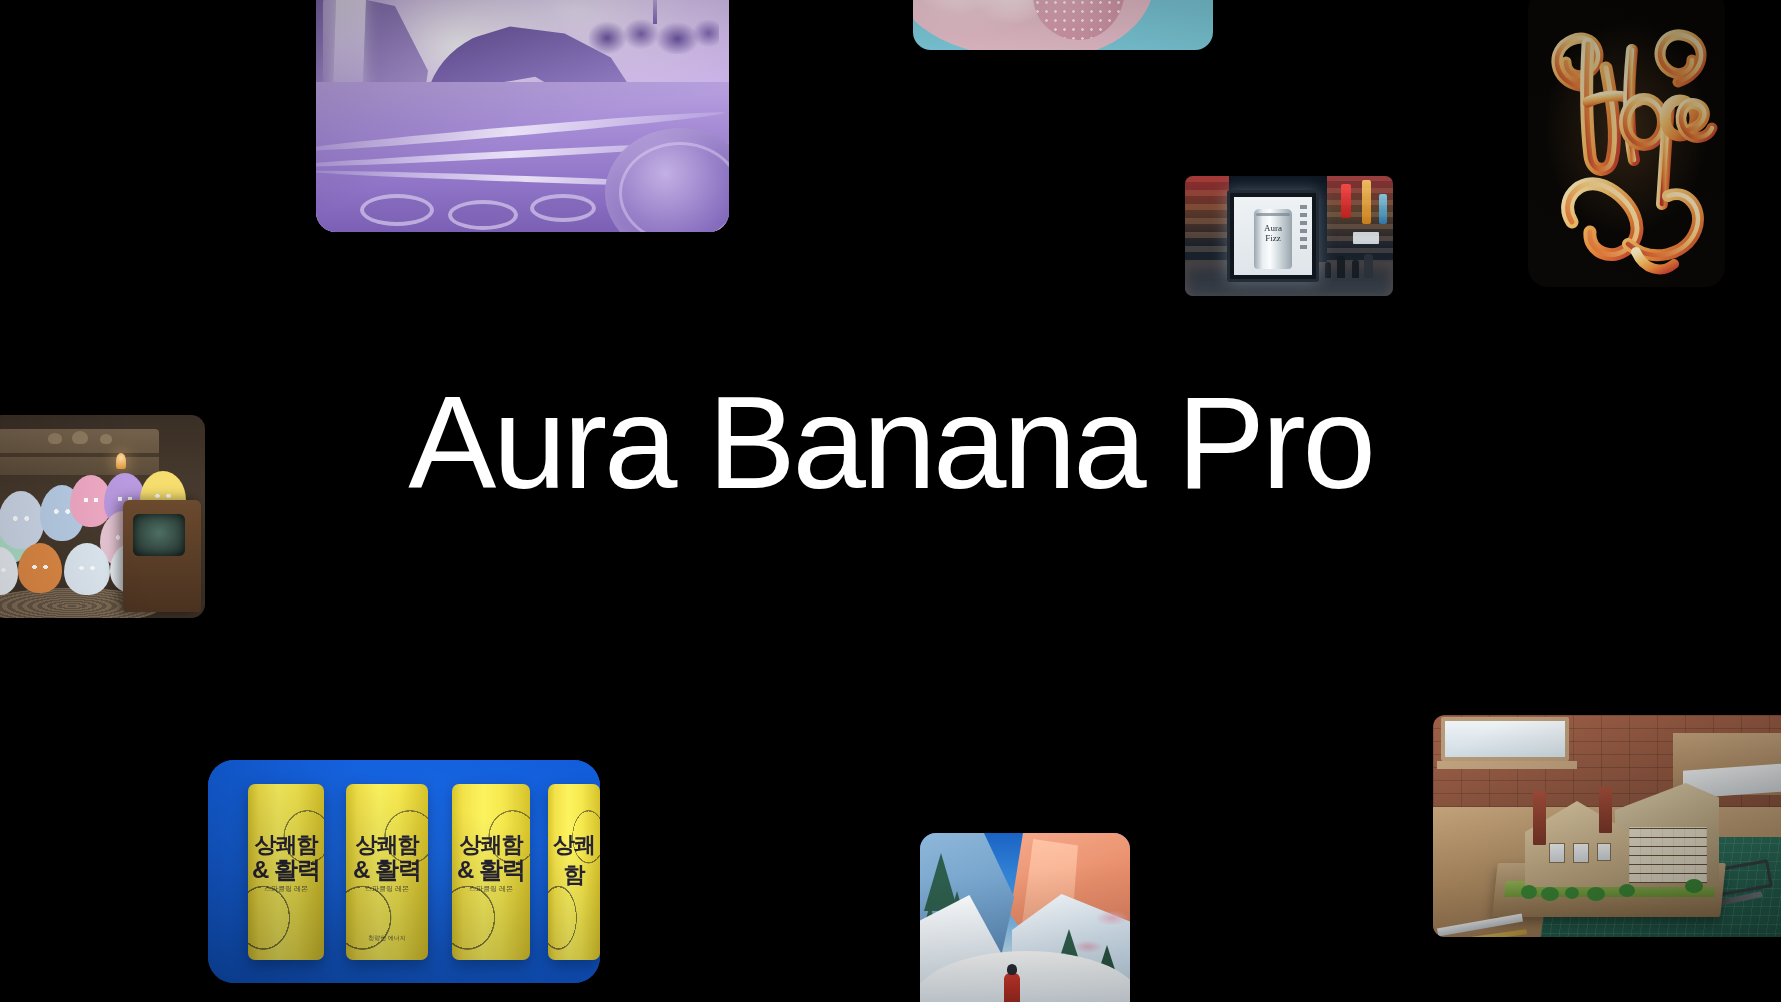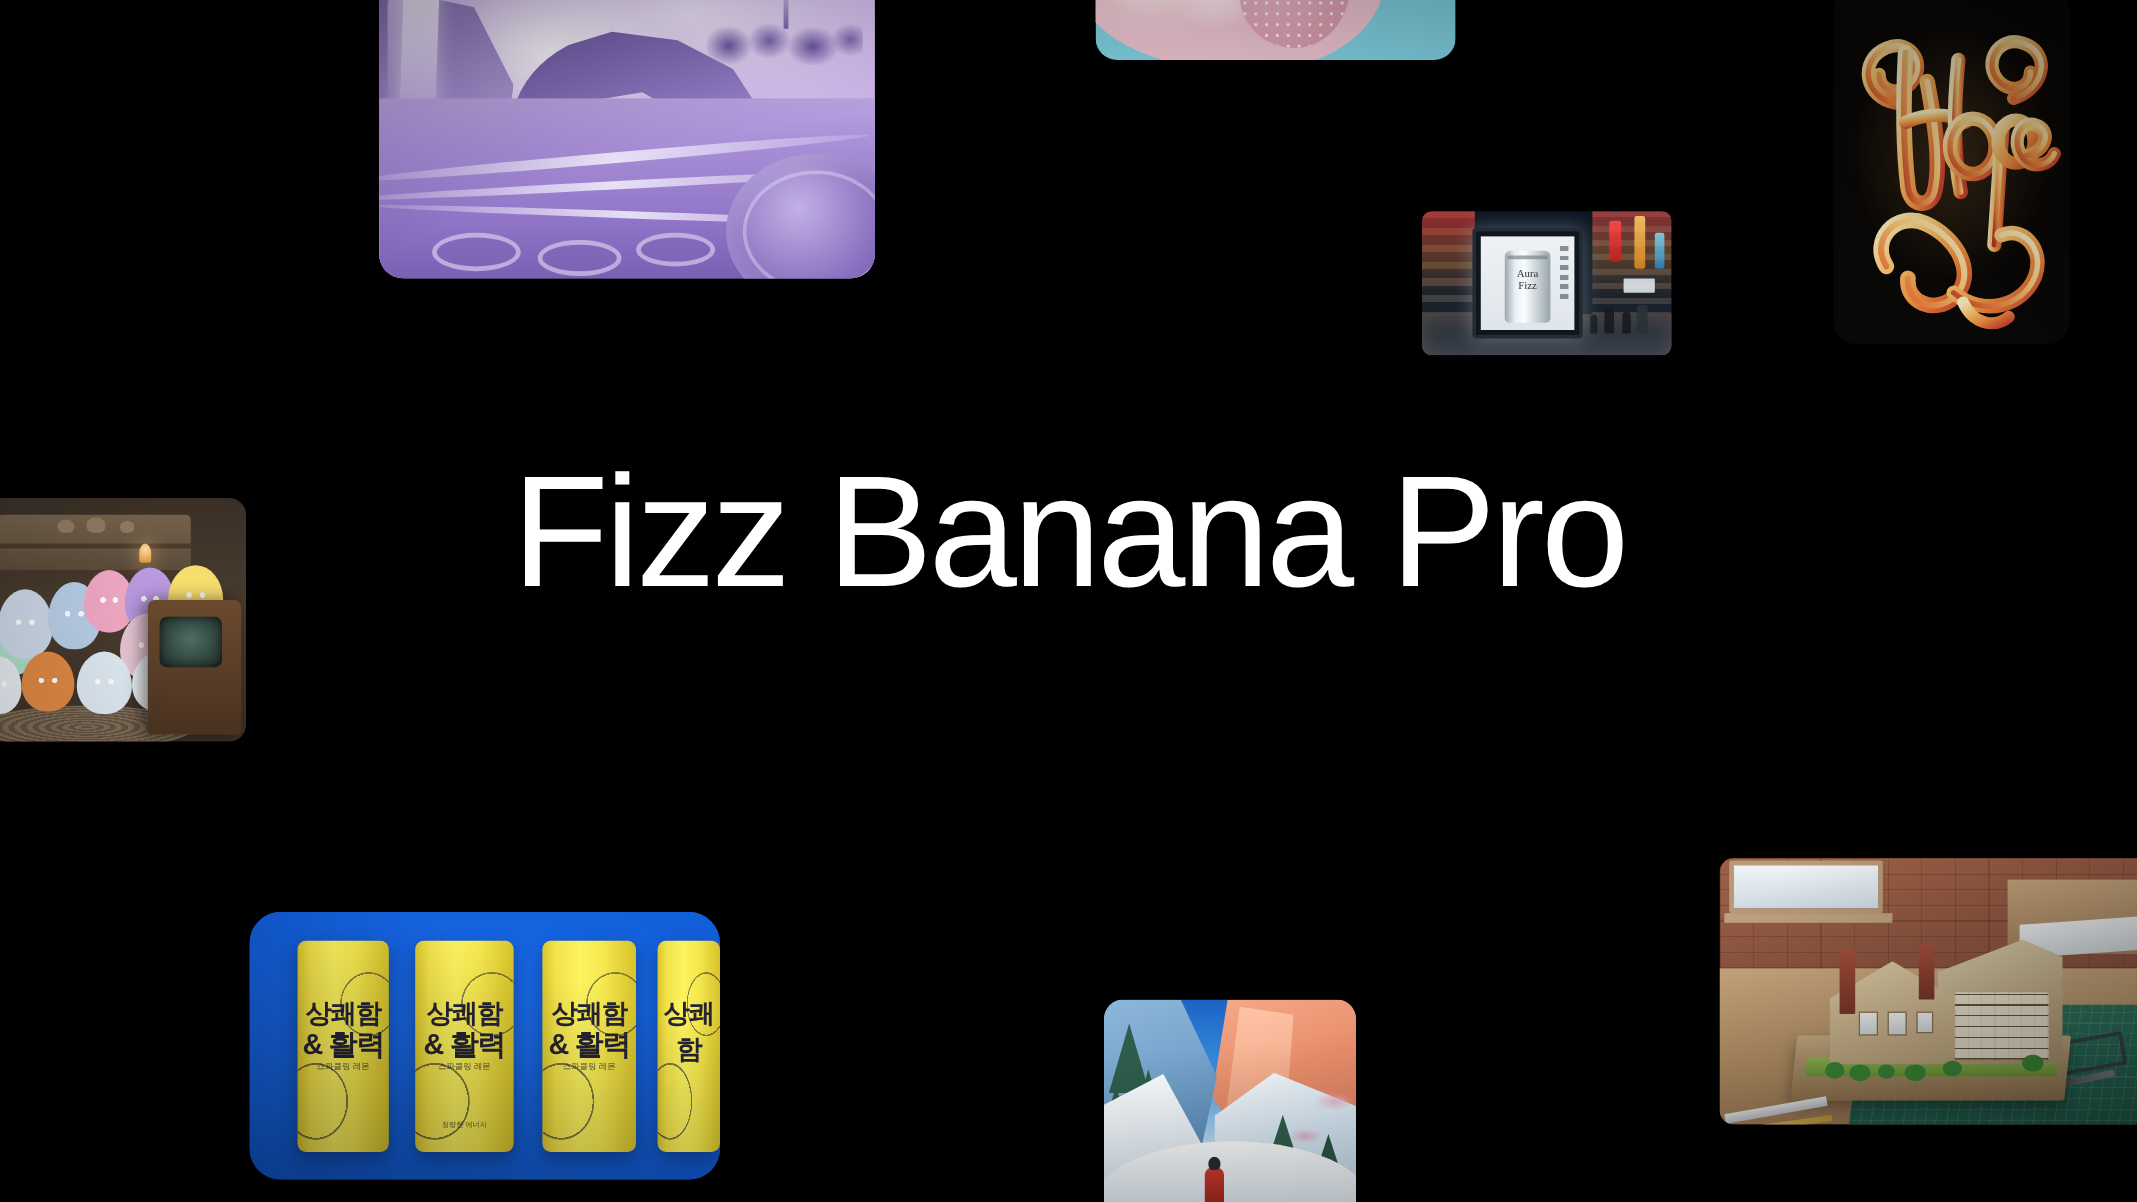--- a/index.html
+++ b/index.html
@@ -536,16 +536,16 @@
       <div class="md-bush md-b2"></div>
       <div class="md-bush md-b3"></div>
       <div class="md-bush md-b4"></div>
       <div class="md-bush md-b5"></div>
       <div class="md-bush md-b6"></div>
       <div class="md-ruler"></div>
       <div class="md-pencil"></div>
     </div>
   </div>
 
-  <h1 class="hero-title">Fizz Banana Pro</h1>
+  <h1 class="hero-title">Aura Banana Pro</h1>
 
   <div class="vignette"></div>
 </div>
 
 </body></html>

